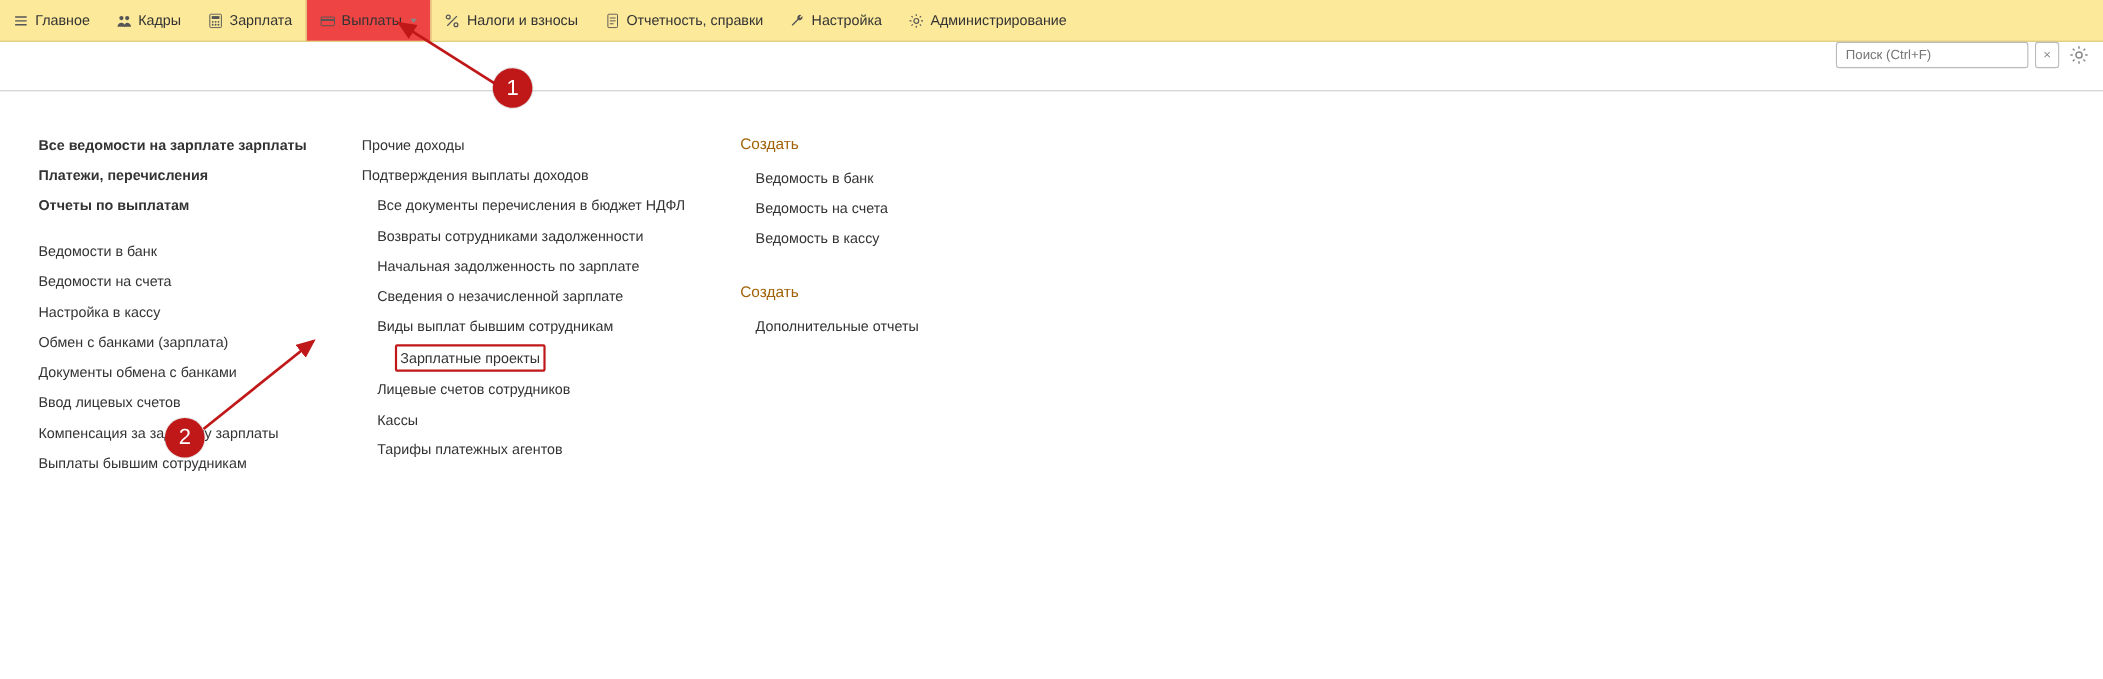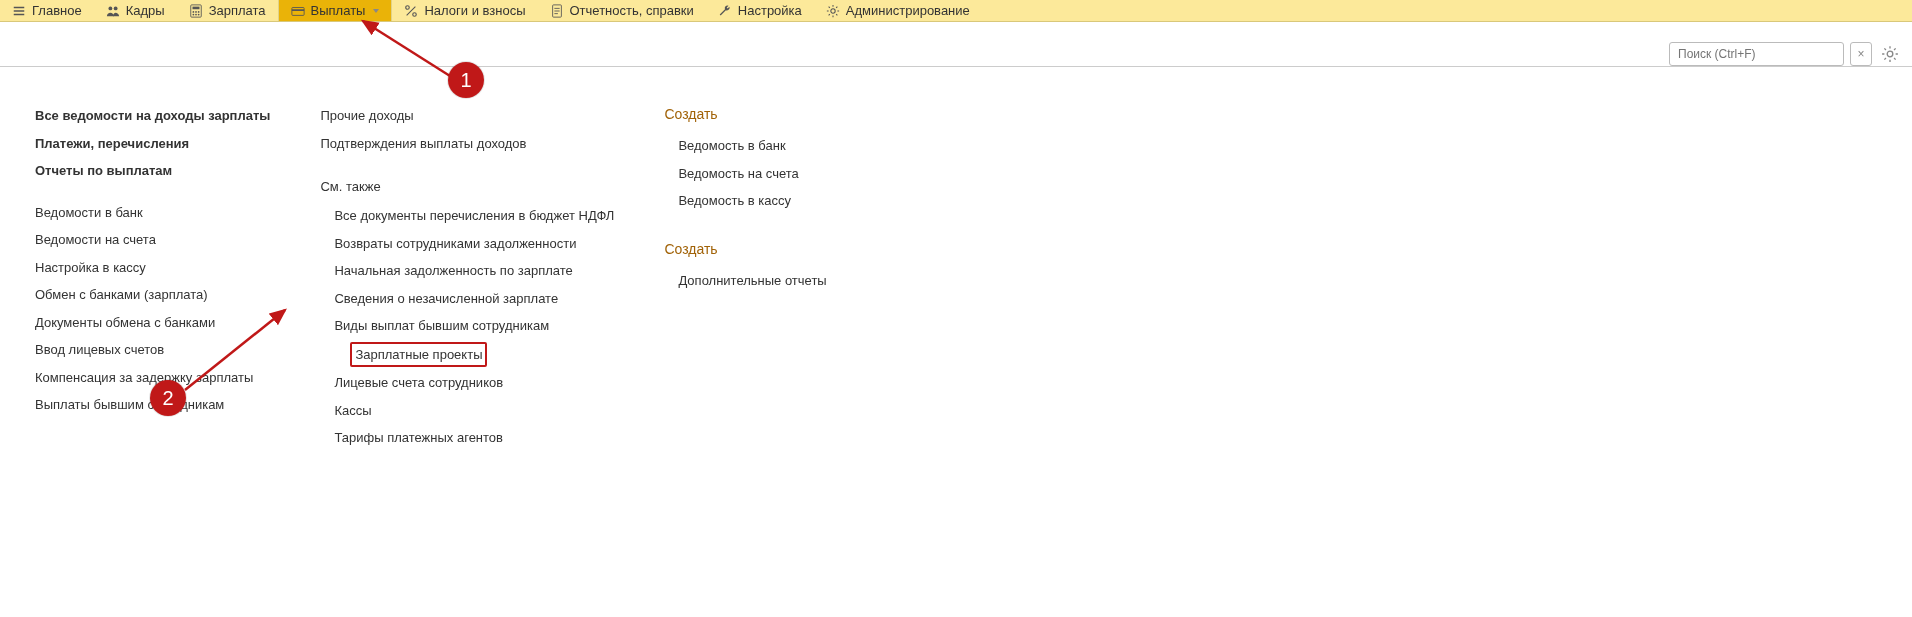--- a/index.html
+++ b/index.html
@@ -8,55 +8,55 @@
     font-size: 13px;
     color: #333;
     background: #fff;
     width: 1912px;
   }
   .topbar {
     background: #fce99a;
     border-bottom: 1px solid #d9c87a;
     display: flex;
     align-items: stretch;
-    height: 22px;
+    height: 38px;
   }
   .topbar-item {
     display: flex;
     align-items: center;
     padding: 0 12px;
     cursor: pointer;
     gap: 6px;
     color: #333;
   }
   .topbar-item .icon {
     width: 14px;
     height: 14px;
     display: inline-flex;
     align-items: center;
     justify-content: center;
     color: #555;
   }
   .topbar-item.active {
-    background: #eab308;
+    background: #ef4444;
     border-left: 1px solid #e0d28a;
     border-right: 1px solid #e0d28a;
   }
   .dropdown-caret {
     width: 0; height: 0;
     border-left: 3px solid transparent;
     border-right: 3px solid transparent;
     border-top: 4px solid #888;
     margin-left: 2px;
   }
   .subheader {
     border-bottom: 1px solid #ccc;
     height: 45px;
     display: flex;
-    align-items: flex-end;
+    align-items: flex-start;
     justify-content: flex-end;
     padding-right: 10px;
     gap: 6px;
     position: relative;
   }
   .search-box {
     border: 1px solid #bbb;
     border-radius: 3px;
     height: 24px;
     padding: 0 8px;
@@ -271,51 +271,50 @@
 <div class="annot" style="left:448px; top:62px;">
   <span>1</span>
 </div>
 <div class="annot" style="left:150px; top:380px;">
   <span>2</span>
 </div>
 
 <div class="content">
 
   <div class="column">
-    <a class="link bold">Все ведомости на доходы зарплаты</a>
+    <a class="link bold">Все ведомости на зарплате зарплаты</a>
     <a class="link bold">Платежи, перечисления</a>
     <a class="link bold">Отчеты по выплатам</a>
     <div class="spacer"></div>
     <a class="link">Ведомости в банк</a>
     <a class="link">Ведомости на счета</a>
     <a class="link">Настройка в кассу</a>
     <a class="link">Обмен с банками (зарплата)</a>
     <a class="link">Документы обмена с банками</a>
     <a class="link">Ввод лицевых счетов</a>
     <a class="link">Компенсация за задержку зарплаты</a>
     <a class="link">Выплаты бывшим сотрудникам</a>
   </div>
 
   <div class="column col2">
     <a class="link">Прочие доходы</a>
     <a class="link">Подтверждения выплаты доходов</a>
 
-    <div class="section-title">См. также</div>
 
     <a class="link indent">Все документы перечисления в бюджет НДФЛ</a>
     <a class="link indent">Возвраты сотрудниками задолженности</a>
     <a class="link indent">Начальная задолженность по зарплате</a>
     <a class="link indent">Сведения о незачисленной зарплате</a>
     <a class="link indent">Виды выплат бывшим сотрудникам</a>
     <span class="indent" style="display:inline-block;">
       <span class="highlight-box">
         <a class="link" style="padding:0;">Зарплатные проекты</a>
       </span>
     </span>
-    <a class="link indent">Лицевые счета сотрудников</a>
+    <a class="link indent">Лицевые счетов сотрудников</a>
     <a class="link indent">Кассы</a>
     <a class="link indent">Тарифы платежных агентов</a>
   </div>
 
   <div class="column">
     <div class="green-heading">Создать</div>
     <a class="link indent">Ведомость в банк</a>
     <a class="link indent">Ведомость на счета</a>
     <a class="link indent">Ведомость в кассу</a>
 

